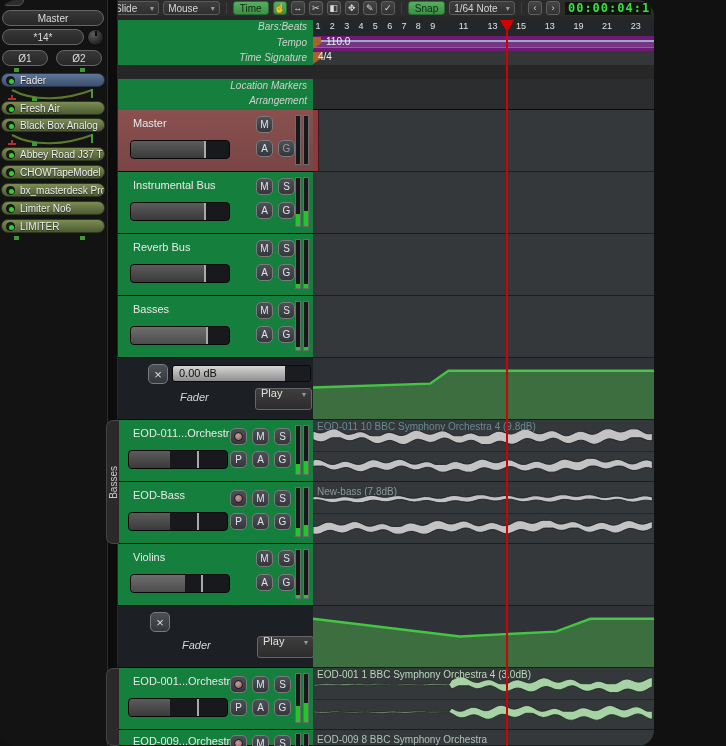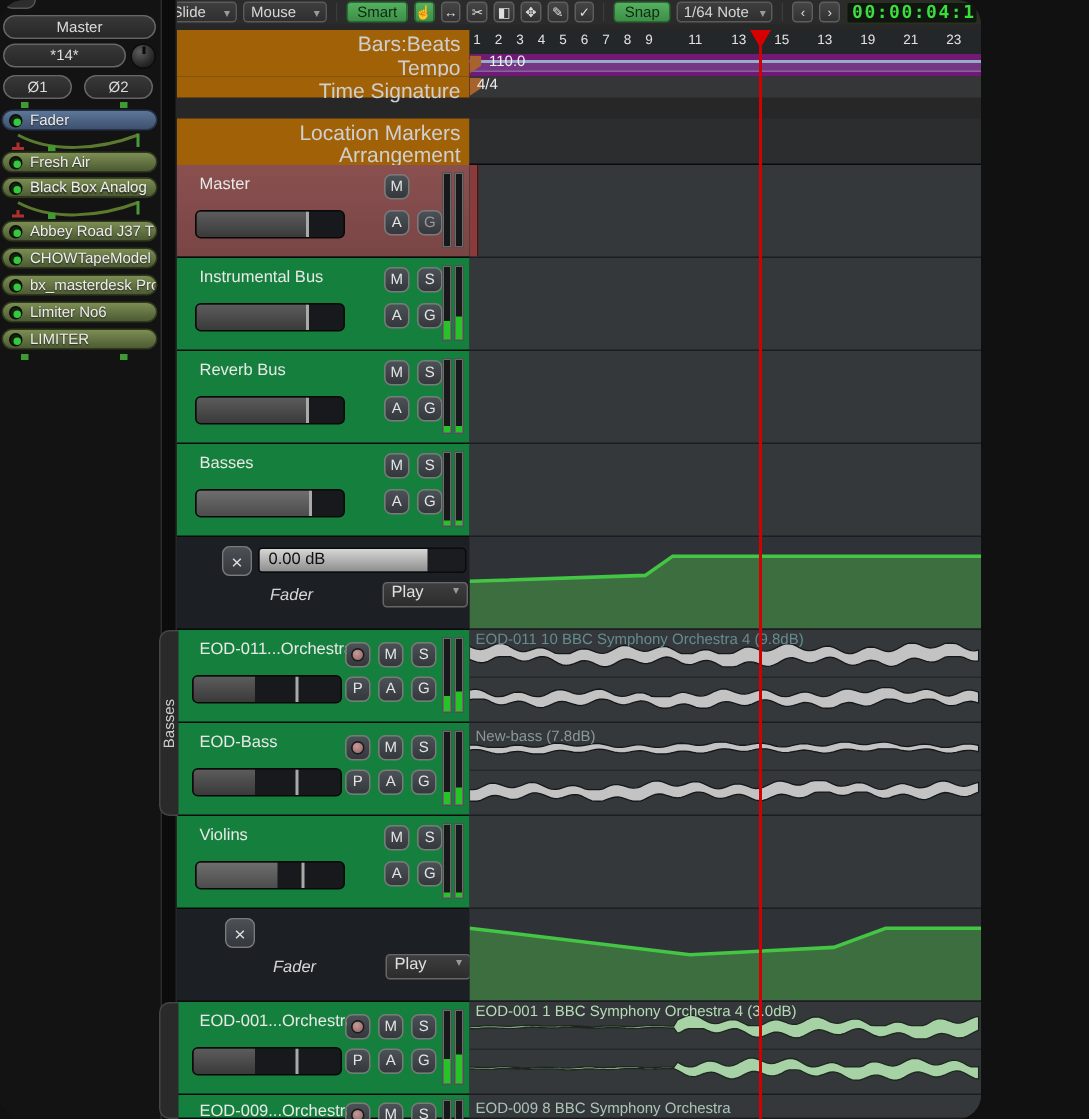--- a/index.html
+++ b/index.html
@@ -36,21 +36,21 @@
     white-space:nowrap;overflow:hidden;}
   .plg.blue{background:linear-gradient(#5d7698,#3e506f);border-color:#25324a;}
   .led{flex:0 0 auto;width:9px;height:9px;border-radius:50%;background:#15220f;border:1px solid #0a0f07;position:relative;}
   .led:after{content:"";position:absolute;left:2px;top:2px;width:5px;height:5px;border-radius:50%;background:#35c93f;}
   .port{position:absolute;width:5px;height:4px;background:#3f9a32;}
   .curve{position:absolute;left:4px;width:98px;height:14px;}
 
   
   #editor{position:absolute;left:118px;top:16px;right:0;bottom:0;background:#272727;}
   .row{position:absolute;left:0;right:0;display:flex;}
-  .rlab{width:195px;color:#cfcfcf;font-size:14px;text-align:right;padding:1px 6px 0 0;background:#a16207;}
+  .rlab{width:195px;color:#cfcfcf;font-size:10px;text-align:right;padding:1px 6px 0 0;background:#15803d;font-style:italic;}
   .rtl{flex:1;position:relative;overflow:hidden;}
   .grid{background-image:repeating-linear-gradient(to right,rgba(175,180,183,.45) 0 1px,transparent 1px 14.33px);}
   .gridlite{background-image:repeating-linear-gradient(to right,rgba(160,165,168,.28) 0 1px,transparent 1px 14.33px);}
 
   #bars-cells{position:relative;width:100%;height:100%;background:#24272a;}
   #bars-cells span{position:absolute;top:1px;color:#e2e2e2;font-size:9px;}
   .flag{position:absolute;left:0;top:1px;width:8px;height:12px;background:#a8622e;
     clip-path:polygon(0 0,100% 0,100% 55%,0 100%);}
   .tempo-band{position:absolute;left:0;right:0;top:4px;height:8px;background:rgba(135,155,185,.22);
     border-top:2px solid #97acc9;border-bottom:1px solid rgba(150,170,200,.4);}
@@ -82,21 +82,21 @@
   .mstrip{position:absolute;left:0;top:0;bottom:0;width:6px;background:#8a3c3c;border-right:1px solid #3a1a1a;}
 
   
   .xbtn{position:absolute;width:20px;height:20px;border-radius:5px;background:linear-gradient(#4c5157,#34383d);
     border:1px solid #7a7a7a;color:#ddd;font-size:13px;display:flex;align-items:center;justify-content:center;}
   .vslider{position:absolute;height:17px;background:#1a1c1f;border:1px solid #0a0a0a;border-radius:3px;overflow:hidden;}
   .vfill{position:absolute;left:0;top:0;bottom:0;background:linear-gradient(#d6d6d6,#8e8e8e);}
   .vtext{position:absolute;left:6px;top:1px;color:#101010;font-size:11px;z-index:2;}
   .ital{position:absolute;color:#d6d6d6;font-size:11px;font-style:italic;}
   .pdrop{position:absolute;height:17px;background:linear-gradient(#3e3e3e,#2c2c2c);border:1px solid #666;border-radius:3px;
-    color:#e0e0e0;font-size:11px;display:flex;align-items:flex-start;justify-content:space-between;padding:0 5px;}
+    color:#e0e0e0;font-size:11px;display:flex;align-items:flex-end;justify-content:space-between;padding:10px 5px;}
   .pdrop .car{font-size:8px;color:#999;}
 
   
   .gtab{position:absolute;left:106px;width:13px;background:#2a2a2a;border:1px solid #454545;border-right:none;
     border-radius:7px 0 0 7px;z-index:4;color:#ccc;font-size:10px;
     display:flex;align-items:center;justify-content:center;}
   .gtab span{writing-mode:vertical-rl;transform:rotate(180deg);}
 
   
   #playhead{position:absolute;left:382px;top:4px;bottom:0;width:15px;z-index:6;pointer-events:auto;}
@@ -112,21 +112,21 @@
   <div id="toolbar">
     <div class="ddown" style="width:62px">
       <span>Slide</span>
       <span class="car">▾</span>
     </div>
     <div class="ddown" style="width:72px">
       <span>Mouse</span>
       <span class="car">▾</span>
     </div>
     <div class="sep"></div>
-    <div class="gbtn">Smart</div>
+    <div class="gbtn">Time</div>
     <div class="tbtn-sm active">☝</div>
     <div class="tbtn-sm">↔</div>
     <div class="tbtn-sm">✂</div>
     <div class="tbtn-sm">◧</div>
     <div class="tbtn-sm">✥</div>
     <div class="tbtn-sm">✎</div>
     <div class="tbtn-sm">✓</div>
     <div class="sep"></div>
     <div class="gbtn">Snap</div>
     <div class="ddown" style="width:84px">

